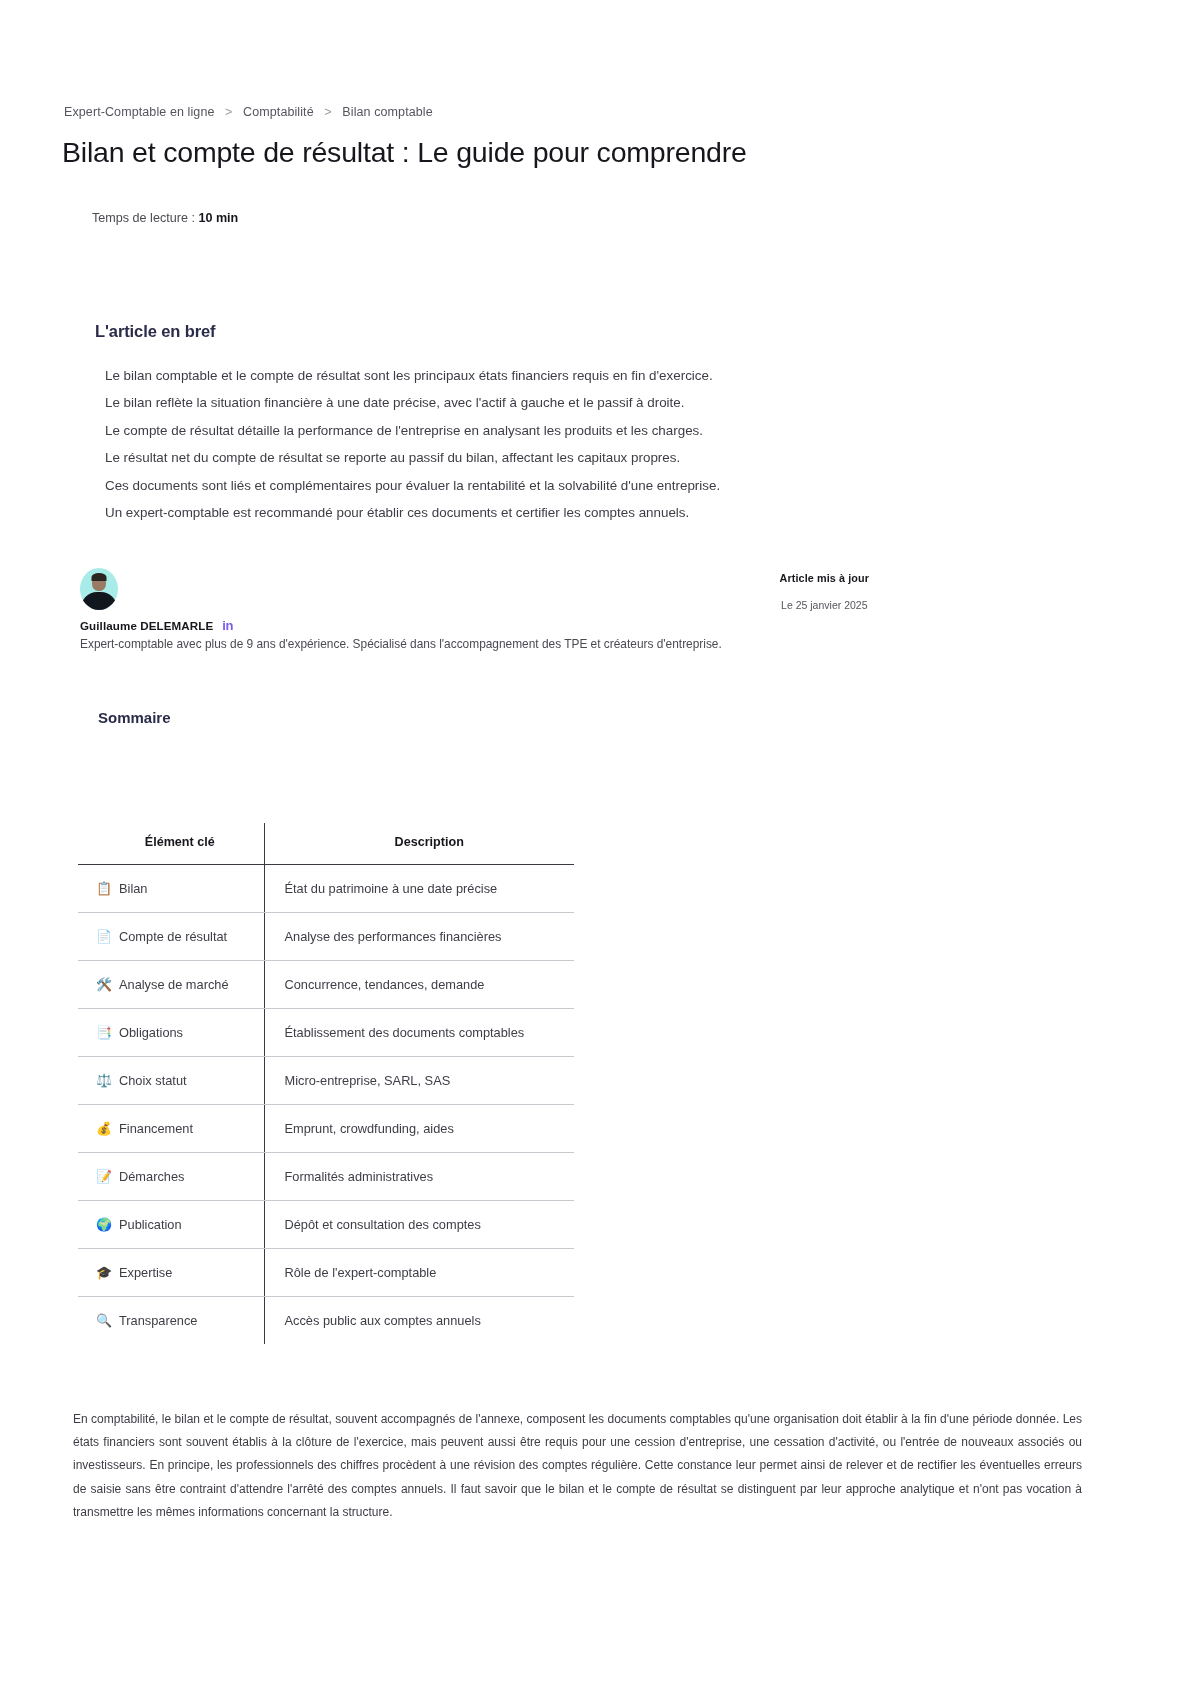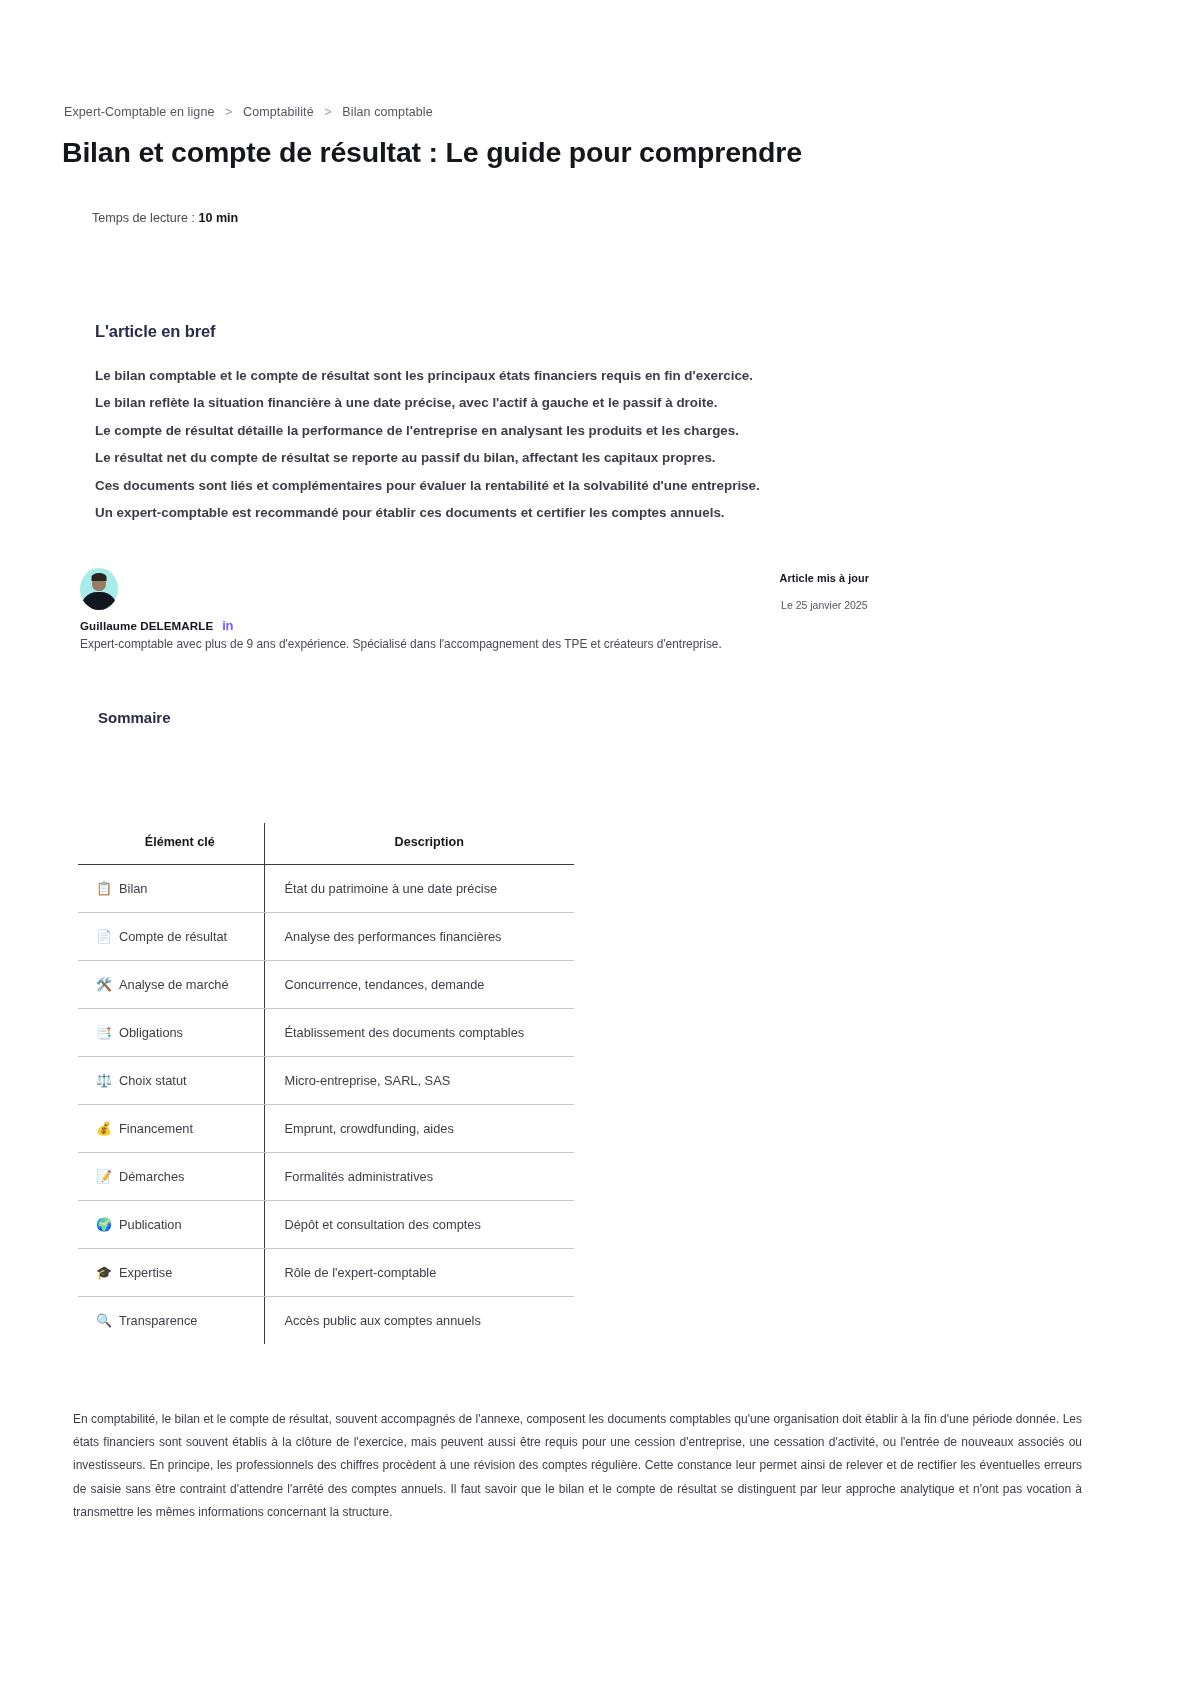--- a/index.html
+++ b/index.html
@@ -36,21 +36,21 @@
   }
   .breadcrumb .crumb { color: #55555e; }
   .breadcrumb .sep { color: #9a9aa2; margin: 0 7px; }
 
   
   .page-title {
     position: absolute;
     left: 62px;
     top: 136px;
     font-size: 28.5px;
-    font-weight: bold;
+    font-weight: normal;
     color: #16161d;
     letter-spacing: -0.2px;
     margin: 0;
     white-space: nowrap;
   }
 
   
   .reading-time {
     position: absolute;
     left: 92px;
@@ -69,23 +69,22 @@
   }
   .brief-title {
     font-size: 16.5px;
     font-weight: bold;
     color: #2b2b4a;
     margin: 0 0 21px 0;
     letter-spacing: -0.1px;
   }
   .brief-list {
     list-style: none;
-    margin: 0;
+    margin: 10px;
     padding: 0;
-    font-weight: bold;
   }
   .brief-list li {
     font-size: 13.4px;
     line-height: 27.4px;
     color: #3d3d46;
     white-space: nowrap;
   }
 
   
   .author {

